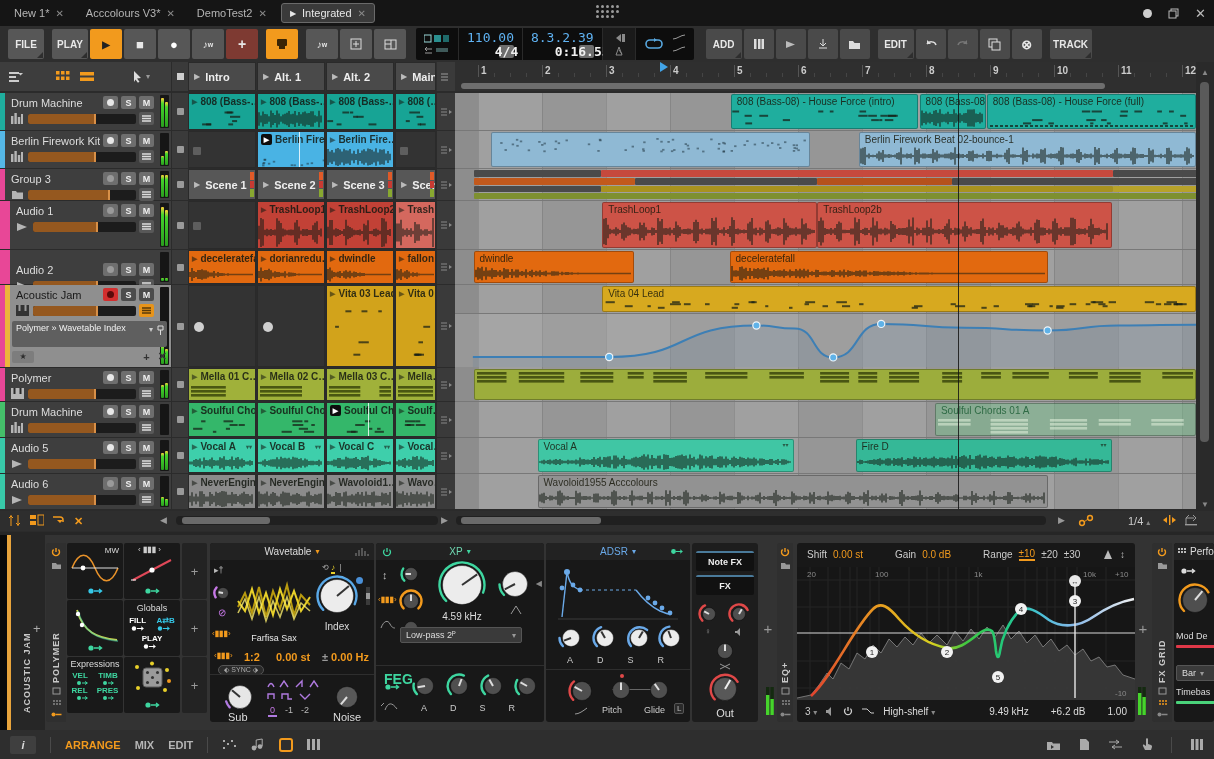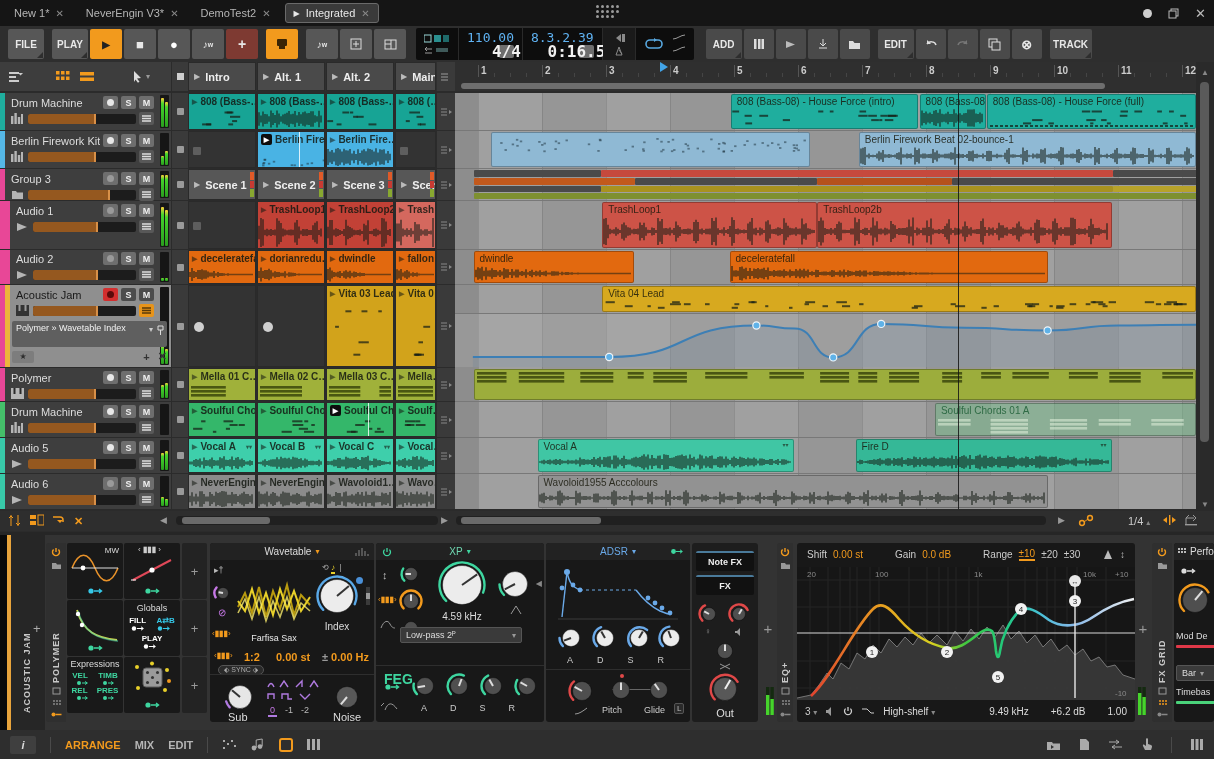--- a/index.html
+++ b/index.html
@@ -16,21 +16,21 @@
 .winbtns{position:absolute;right:8px;top:0;height:26px;display:flex;align-items:center;gap:16px;color:#bbb}
 
 .transport{position:absolute;left:0;top:26px;width:1214px;height:36px;background:#2e2e2e;display:flex;align-items:center}
 .tbtn{height:30px;background:#575757;border-radius:2px;color:#e8e8e8;display:flex;align-items:center;justify-content:center;font-size:10px;font-weight:bold;position:relative}
 .tbtn.dark{background:#4a4a4a}
 .fold:after{content:"";position:absolute;right:1px;bottom:1px;border-left:6px solid transparent;border-bottom:6px solid #2e2e2e}
 .grp{display:flex;gap:2px;margin-left:8px}
 .disp{display:flex;background:#0d0d0d;border-radius:2px;margin-left:10px;height:32px;align-items:stretch}
 .disp .col{padding:2px 8px;display:flex;flex-direction:column;justify-content:center;align-items:flex-end;border-right:1px solid #2a2a2a}
 .dnum{color:#5fb2f2;font-family:"DejaVu Sans Mono",monospace;font-size:13px;line-height:15px}
-.dnum.sm{font-size:16px}
+.dnum.sm{font-size:13px}
 
 #main{position:absolute;left:0;top:62px;width:1214px;height:470px;background:#2b2b2b}
 #panelToolbar{position:absolute;left:0;top:0;width:171px;height:29px;background:#3d3d3d;display:flex;align-items:center;gap:10px;padding:0 8px}
 #sceneHeader{position:absolute;left:172px;top:0;width:283px;height:29px;background:#2f2f2f}
 #ruler{position:absolute;left:455px;top:0;width:741px;height:29px;background:#2f2f2f;overflow:hidden}
 #headers{position:absolute;left:0;top:31px;width:171px;height:416px;background:#2b2b2b;overflow:hidden}
 #launcher{position:absolute;left:172px;top:31px;width:283px;height:416px;background:#2b2b2b;overflow:hidden}
 #arranger{position:absolute;left:455px;top:31px;width:741px;height:416px;background:#9c9c9c;overflow:hidden}
 .thdr{position:absolute;left:0;width:171px;background:#3e3e3e;color:#ddd}
 .thdr.sel{background:#8f8f8f;color:#191919}
@@ -79,21 +79,21 @@
 <body>
 
 <div id="app">
 
   <div class="titlebar">
     <div class="tab">
         <span>New 1*</span>
         <span class="x">✕</span>
       </div>
     <div class="tab">
-        <span>NeverEngin V3*</span>
+        <span>Acccolours V3*</span>
         <span class="x">✕</span>
       </div>
     <div class="tab">
         <span>DemoTest2</span>
         <span class="x">✕</span>
       </div>
     <div class="tab active">
         <span style="font-size:8px">▶</span>
         <span>Integrated</span>
         <span class="x">✕</span>
@@ -513,21 +513,21 @@
             </div>
           </div>
           <div class="meterbox">
             <i style="height:93%"></i>
             <i style="height:86%"></i>
           </div>
         </div>
         <div class="thdr" style="top: 157px; height: 34px;">
           <div class="p" style="left:0;top:0;width:5px;height:100%;background:#e84797"></div>
           <div class="p" style="left:5px;top:0;width:5px;height:100%;background:#e84797"></div>
-          <div style="position: absolute; left: 12px; top: 0; right: 13px;">
+          <div style="position: absolute; left: 12px; top: 11px; right: 13px;">
             <div class="trow" style="height: 17px;">
               <div class="tname">Audio 2</div>
               <div class="sm">
                 <span style="width:7px;height:7px;border-radius:50%;background:#9a9a9a;display:block"></span>
               </div>
               <div class="sm">S</div>
               <div class="sm">M</div>
             </div>
             <div class="trow" style="height: 15px;">
               <span style="width: 14px; flex: 0 0 auto;">

